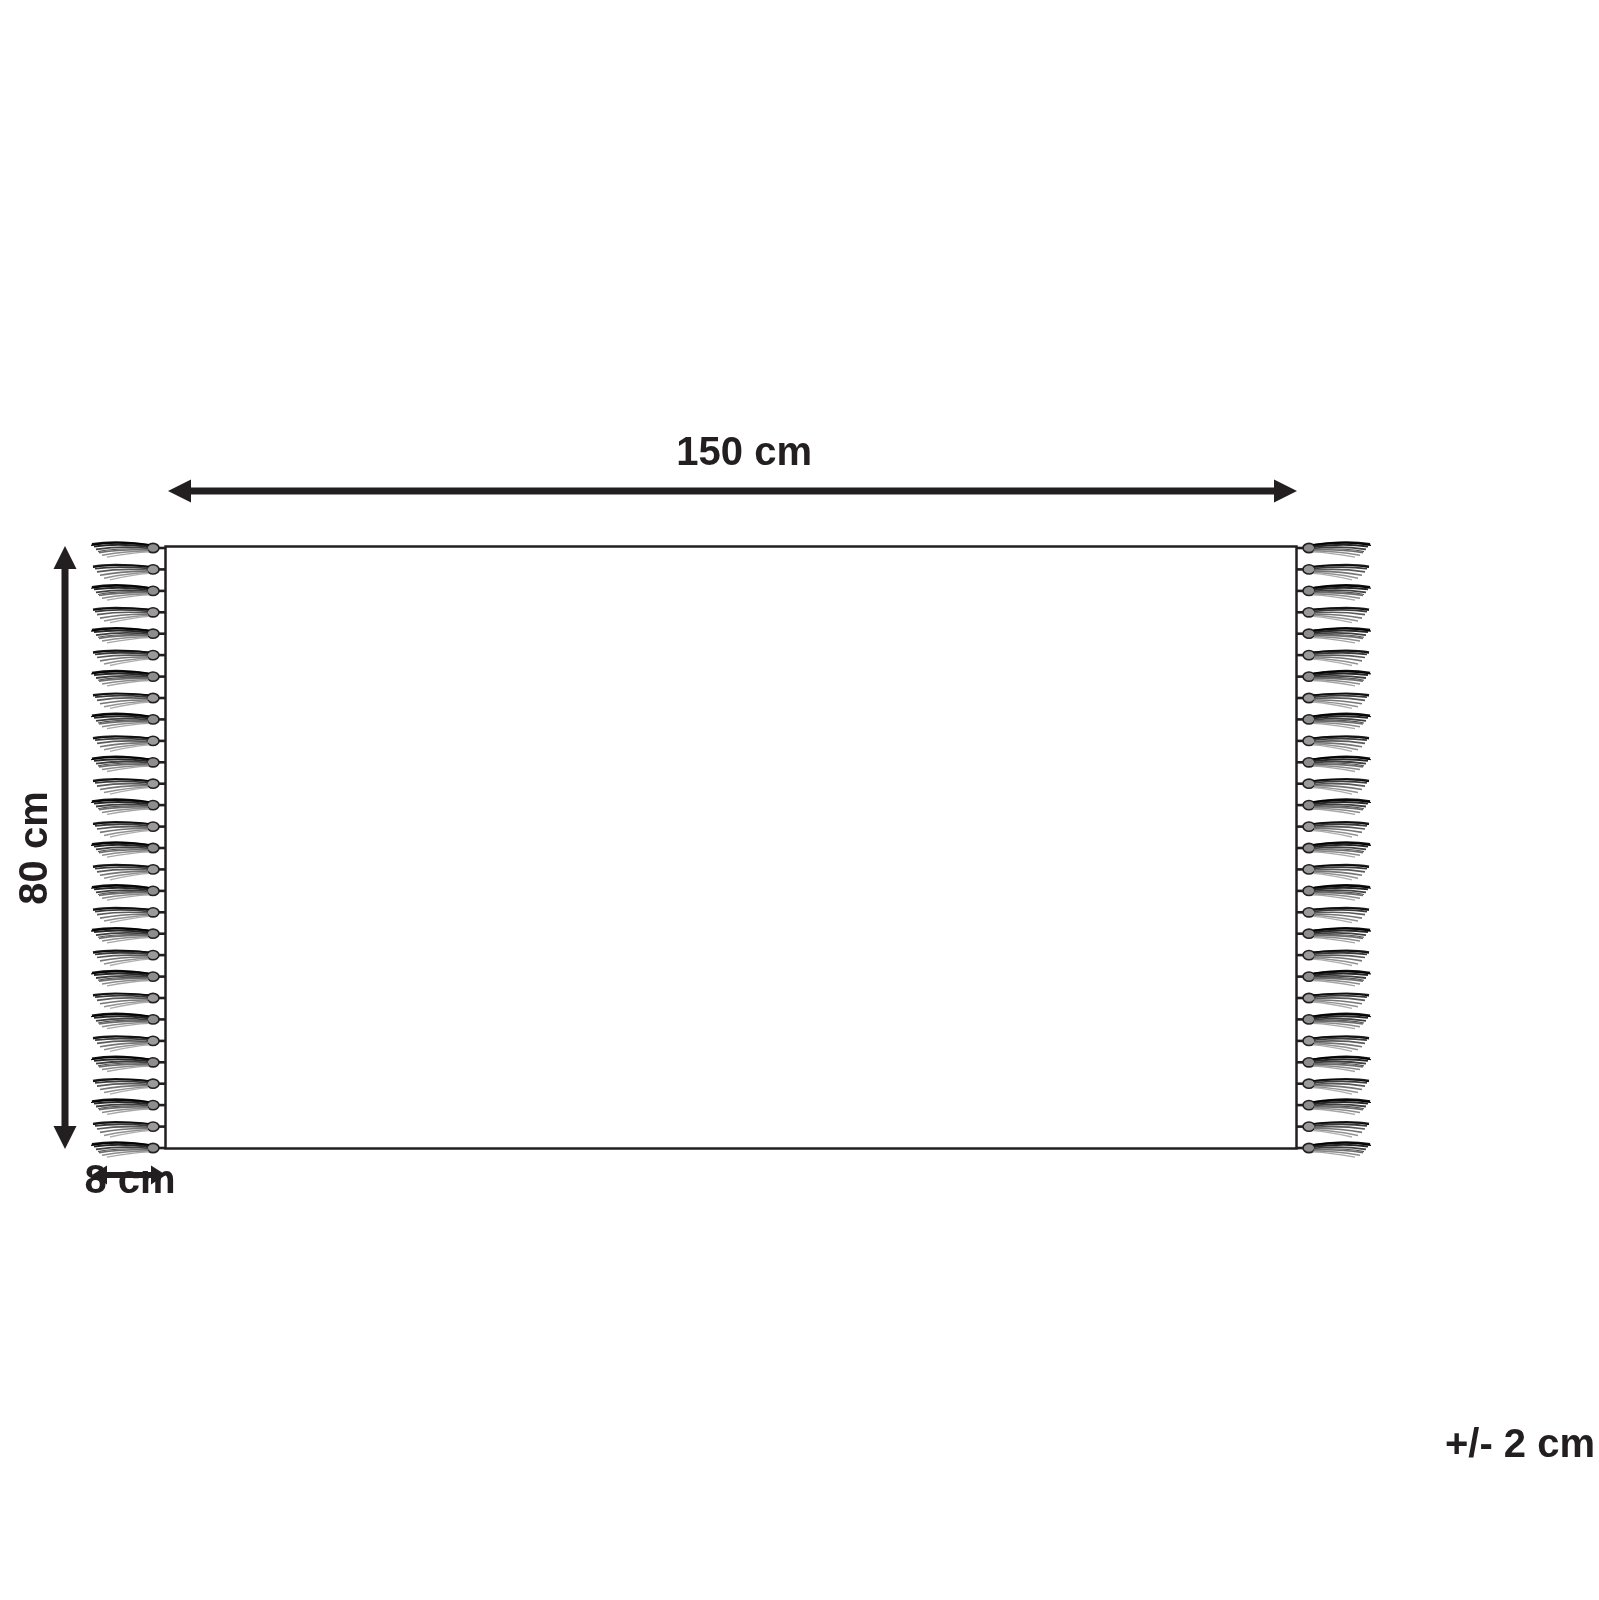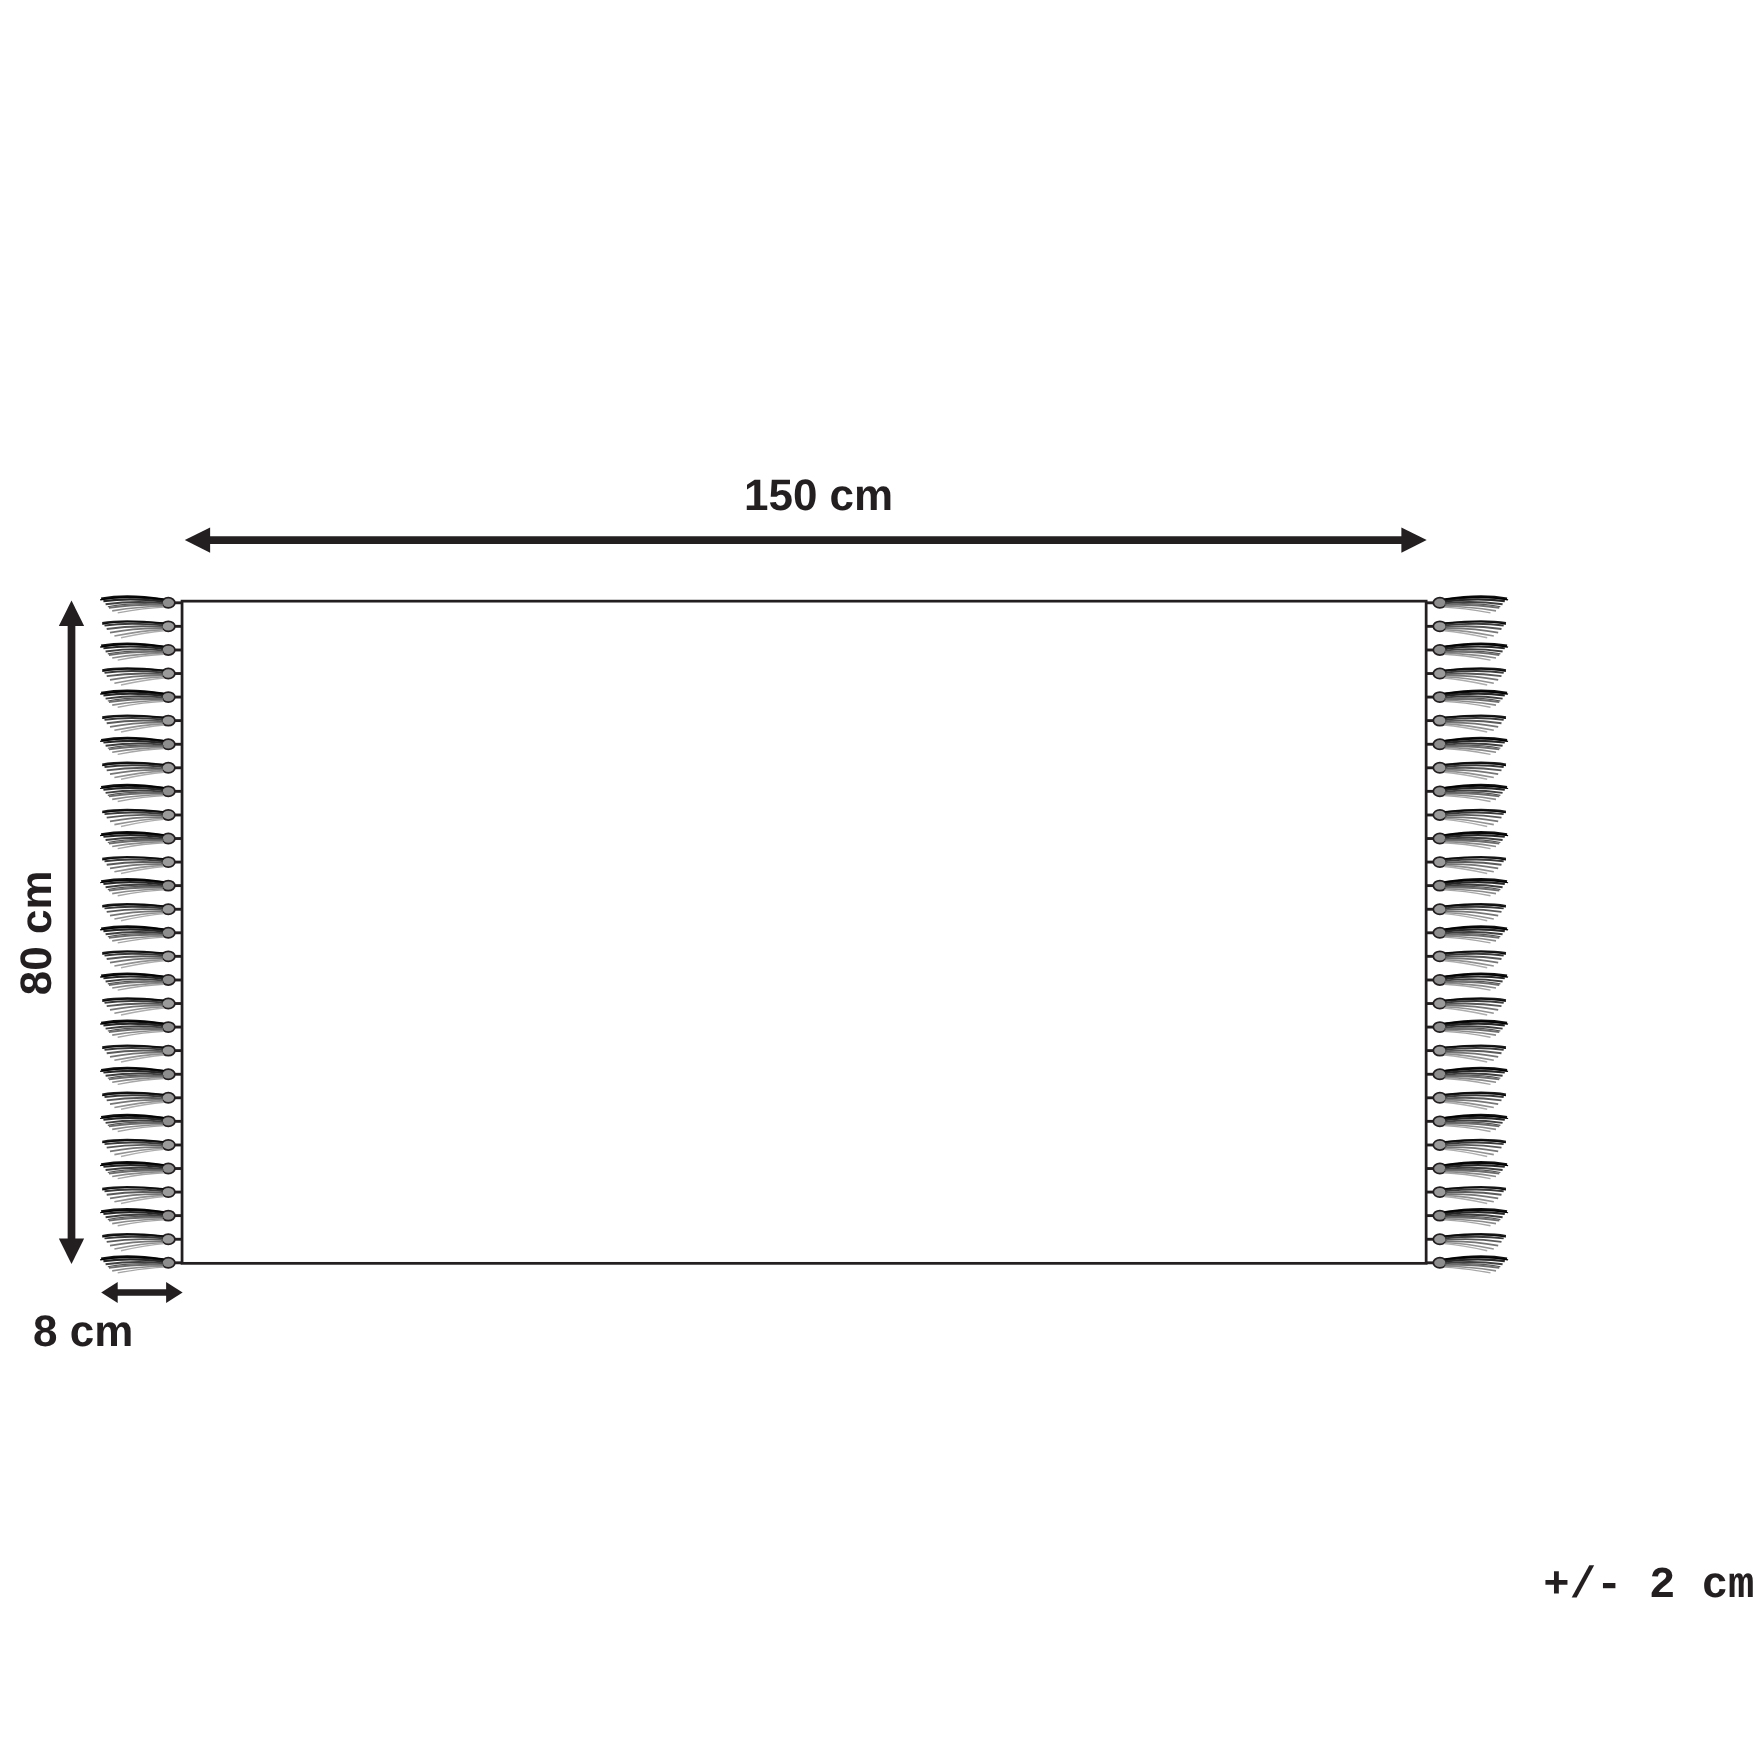--- a/index.html
+++ b/index.html
@@ -40,29 +40,29 @@
   .label-height {
     left: -67px;
     top: 825px;
     width: 200px;
     height: 46px;
     text-align: center;
     transform: rotate(-90deg);
   }
   .label-fringe {
     left: 30px;
-    top: 1188px;
+    top: 1156px;
     width: 200px;
+    text-align: center;
   }
   .label-tolerance {
     left: 1385px;
     top: 1420px;
     width: 210px;
     text-align: right;
-    font-family: Liberation Mono, monospace;
   }
 </style>
 </head>
 <body>
 
 <div class="stage">
 
   <svg class="diagram-svg" width="1599" height="1600" viewBox="0 0 1599 1600" xmlns="http://www.w3.org/2000/svg" xmlns:xlink="http://www.w3.org/1999/xlink">
 
     <defs>

